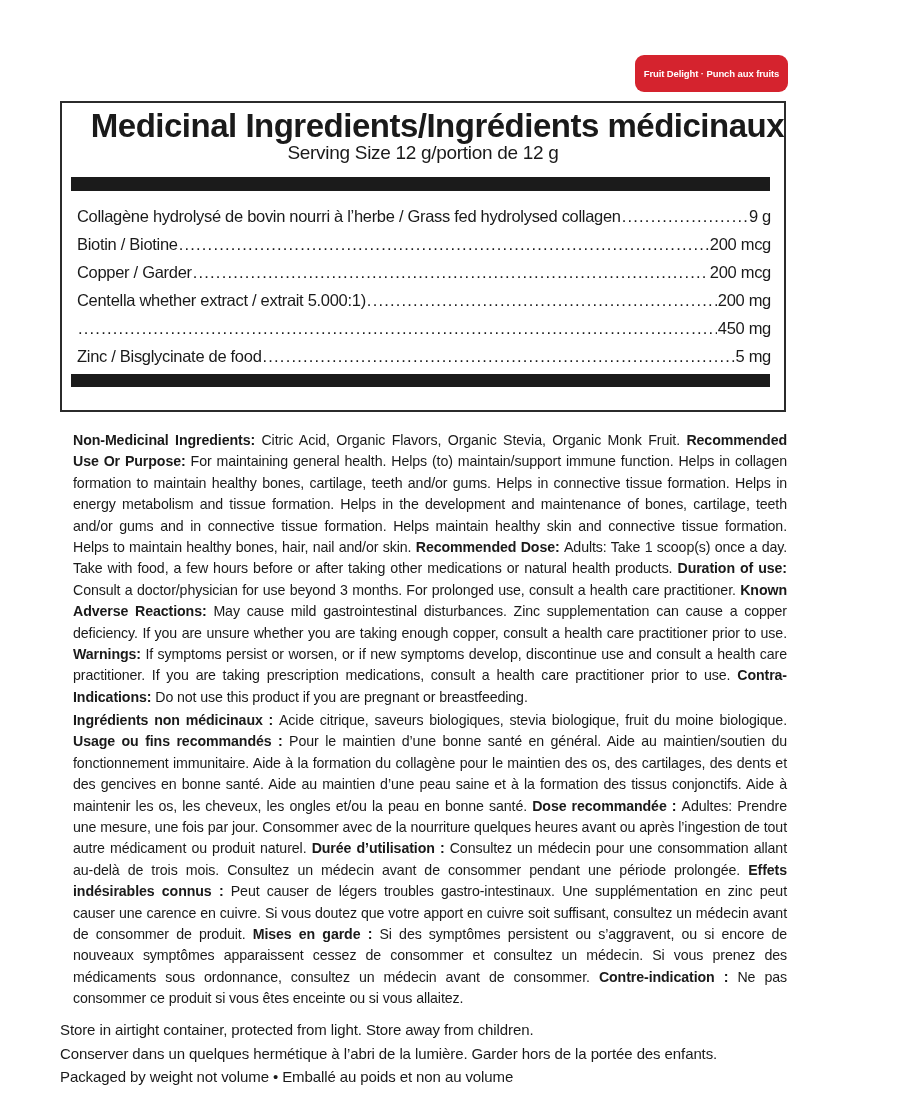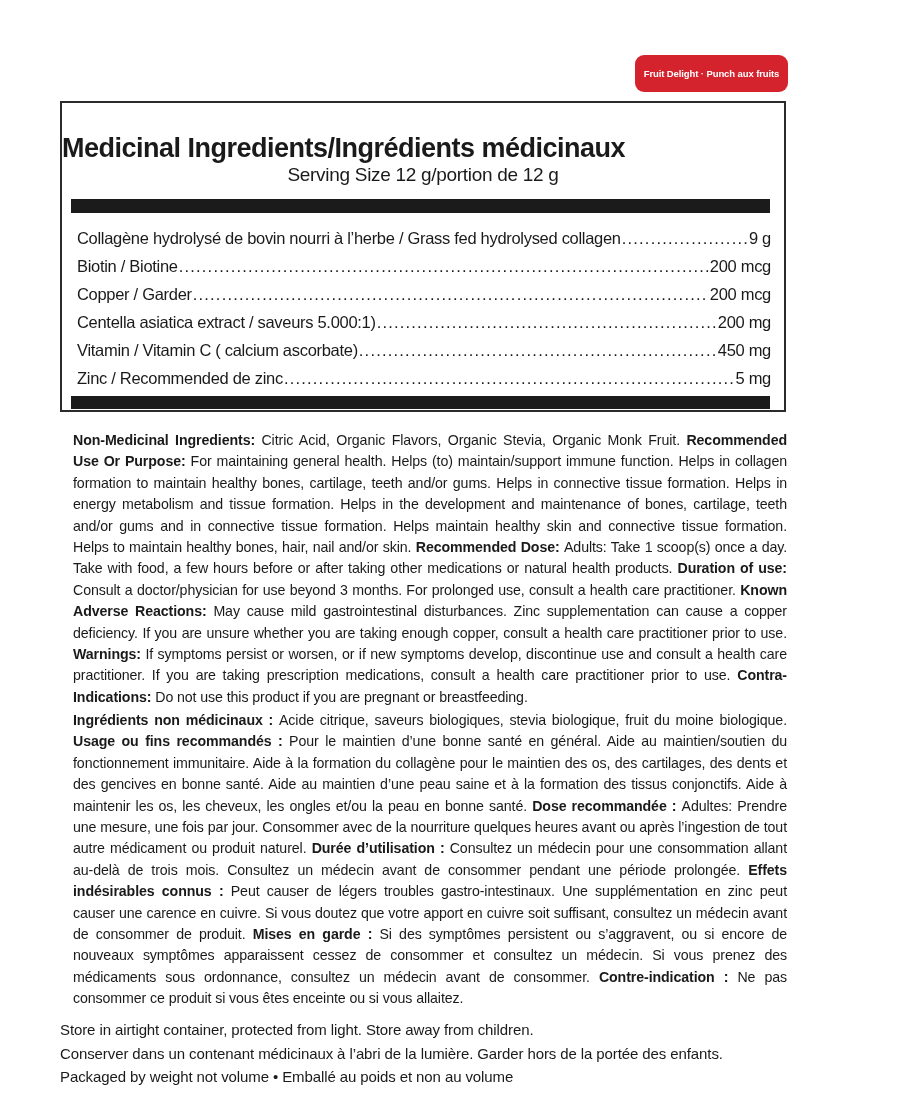--- a/index.html
+++ b/index.html
@@ -15,21 +15,21 @@
   .badge span{
     color:#ffffff;font-weight:bold;font-size:9.5px;letter-spacing:-0.1px;white-space:nowrap;
   }
 
   
   .panel{
     position:absolute;left:60px;top:101px;width:726px;height:311px;
     border:2px solid #2b2b2b;background:#ffffff;box-sizing:border-box;
   }
   .panel-title{
-    margin-top:30px;text-align:left;font-weight:bold;font-size:27px;
+    margin-top:8px;text-align:right;font-weight:bold;font-size:33px;
     letter-spacing:-0.5px;line-height:30px;
   }
   .panel-serving{
     text-align:center;font-size:19px;letter-spacing:-0.3px;line-height:24px;
   }
   .bar{height:14px;background:#1b1b1b;margin:0 14px 0 9px;}
   .bar-top{margin-top:12px;}
   .bar-bottom{margin-top:4px;height:13px;}
   .rows{margin-top:11px;}
   .row{
@@ -86,42 +86,41 @@
           <span class="ing-name">Biotin / Biotine</span>
           <span class="dots"></span>
           <span class="ing-amt">200 mcg</span>
         </div>
         <div class="row">
           <span class="ing-name">Copper / Garder</span>
           <span class="dots"></span>
           <span class="ing-amt">200 mcg</span>
         </div>
         <div class="row">
-          <span class="ing-name">Centella asiatica extract / saveurs 5.000:1)</span>
+          <span class="ing-name">Centella whether extract / extrait 5.000:1)</span>
           <span class="dots"></span>
           <span class="ing-amt">200 mg</span>
         </div>
         <div class="row">
-          <span class="ing-name">Vitamin / Vitamin C ( calcium ascorbate)</span>
           <span class="dots"></span>
           <span class="ing-amt">450 mg</span>
         </div>
         <div class="row">
-          <span class="ing-name">Zinc / Recommended de zinc</span>
+          <span class="ing-name">Zinc / Bisglycinate de food</span>
           <span class="dots"></span>
           <span class="ing-amt">5 mg</span>
         </div>
       </div>
 
     <div class="bar bar-bottom"></div>
   </div>
 
   <div class="info info-en"><b>Non-Medicinal Ingredients: </b><span>Citric Acid, Organic Flavors, Organic Stevia, Organic Monk Fruit. </span><b>Recommended Use Or Purpose: </b><span>For maintaining general health. Helps (to) maintain/support immune function. Helps in collagen formation to maintain healthy bones, cartilage, teeth and/or gums. Helps in connective tissue formation. Helps in energy metabolism and tissue formation. Helps in the development and maintenance of bones, cartilage, teeth and/or gums and in connective tissue formation. Helps maintain healthy skin and connective tissue formation. Helps to maintain healthy bones, hair, nail and/or skin. </span><b>Recommended Dose: </b><span>Adults: Take 1 scoop(s) once a day. Take with food, a few hours before or after taking other medications or natural health products. </span><b>Duration of use: </b><span>Consult a doctor/physician for use beyond 3 months. For prolonged use, consult a health care practitioner. </span><b>Known Adverse Reactions: </b><span>May cause mild gastrointestinal disturbances. Zinc supplementation can cause a copper deficiency. If you are unsure whether you are taking enough copper, consult a health care practitioner prior to use. </span><b>Warnings: </b><span>If symptoms persist or worsen, or if new symptoms develop, discontinue use and consult a health care practitioner. If you are taking prescription medications, consult a health care practitioner prior to use. </span><b>Contra-Indications: </b><span>Do not use this product if you are pregnant or breastfeeding.</span></div>
 
   <div class="info info-fr"><b>Ingrédients non médicinaux : </b><span>Acide citrique, saveurs biologiques, stevia biologique, fruit du moine biologique. </span><b>Usage ou fins recommandés : </b><span>Pour le maintien d’une bonne santé en général. Aide au maintien/soutien du fonctionnement immunitaire. Aide à la formation du collagène pour le maintien des os, des cartilages, des dents et des gencives en bonne santé. Aide au maintien d’une peau saine et à la formation des tissus conjonctifs. Aide à maintenir les os, les cheveux, les ongles et/ou la peau en bonne santé.  </span><b>Dose recommandée : </b><span>Adultes: Prendre une mesure, une fois par jour. Consommer avec de la nourriture quelques heures avant ou après l’ingestion de tout autre médicament ou produit naturel. </span><b>Durée d’utilisation : </b><span>Consultez un médecin pour une consommation allant au-delà de trois mois. Consultez un médecin avant de consommer pendant une période prolongée. </span><b>Effets indésirables connus : </b><span>Peut causer de légers troubles gastro-intestinaux. Une supplémentation en zinc peut causer une carence en cuivre. Si vous doutez que votre apport en cuivre soit suffisant, consultez un médecin avant de consommer de produit. </span><b>Mises en garde : </b><span>Si des symptômes persistent ou s’aggravent, ou si encore de nouveaux symptômes apparaissent cessez de consommer et consultez un médecin. Si vous prenez des médicaments sous ordonnance, consultez un médecin avant de consommer. </span><b>Contre-indication  : </b><span>Ne pas consommer ce produit si vous êtes enceinte ou si vous allaitez.</span></div>
 
   <div class="storage">
     <div>Store in airtight container, protected from light. Store away from children.</div>
-    <div>Conserver dans un contenant médicinaux à l’abri de la lumière. Garder hors de la portée des enfants.</div>
+    <div>Conserver dans un quelques hermétique à l’abri de la lumière. Garder hors de la portée des enfants.</div>
     <div>Packaged by weight not volume • Emballé au poids et non au volume</div>
   </div>
 
 </div>
 
 </body></html>

